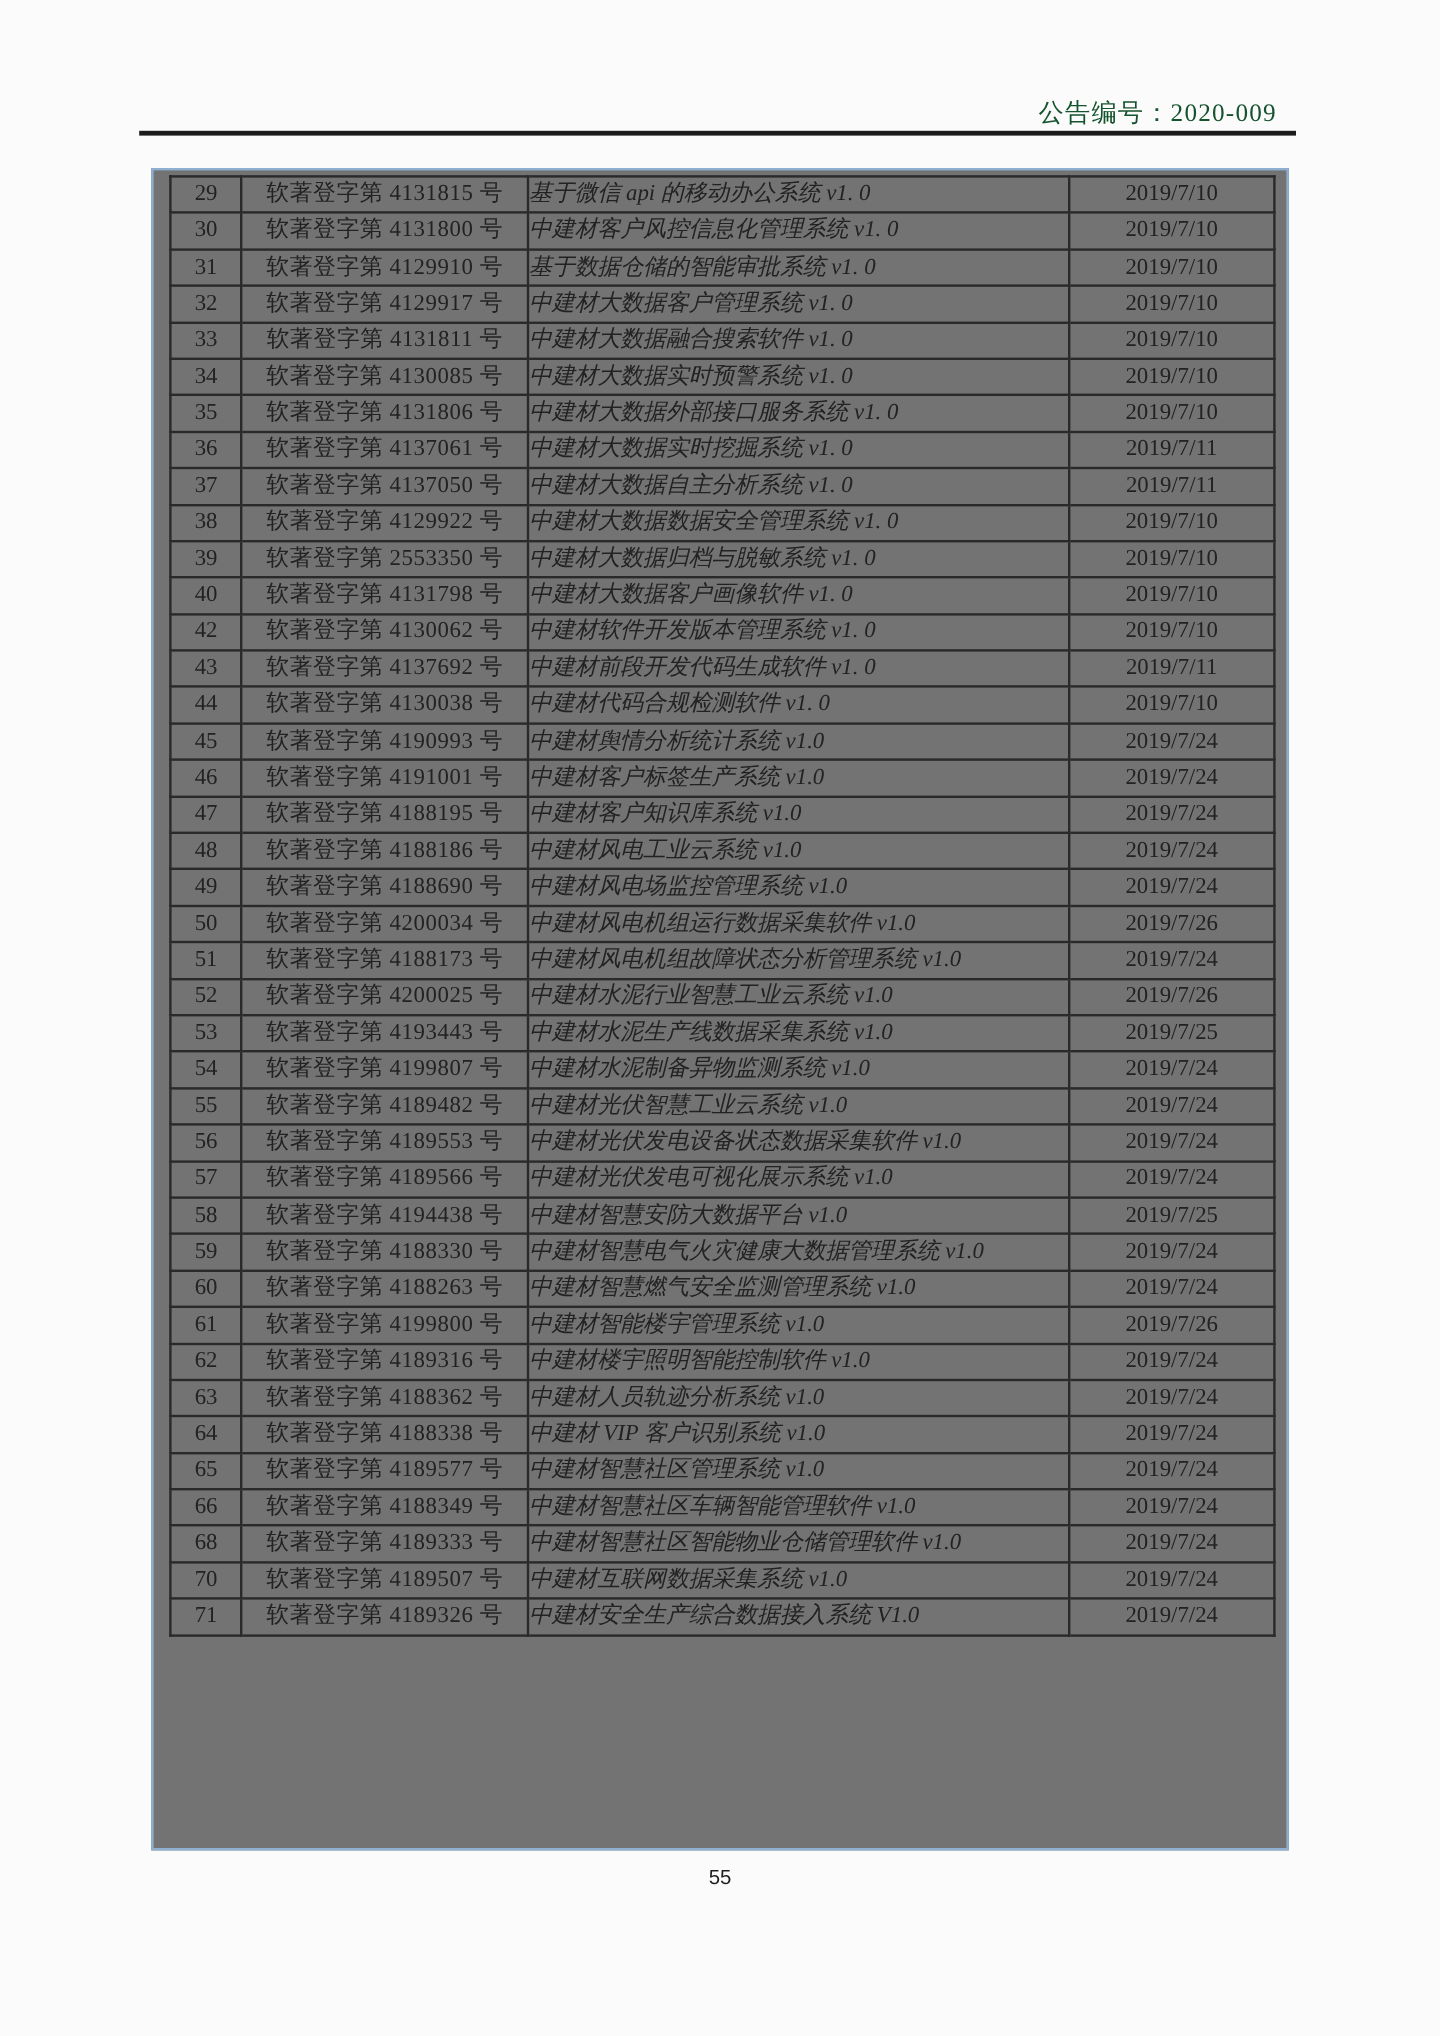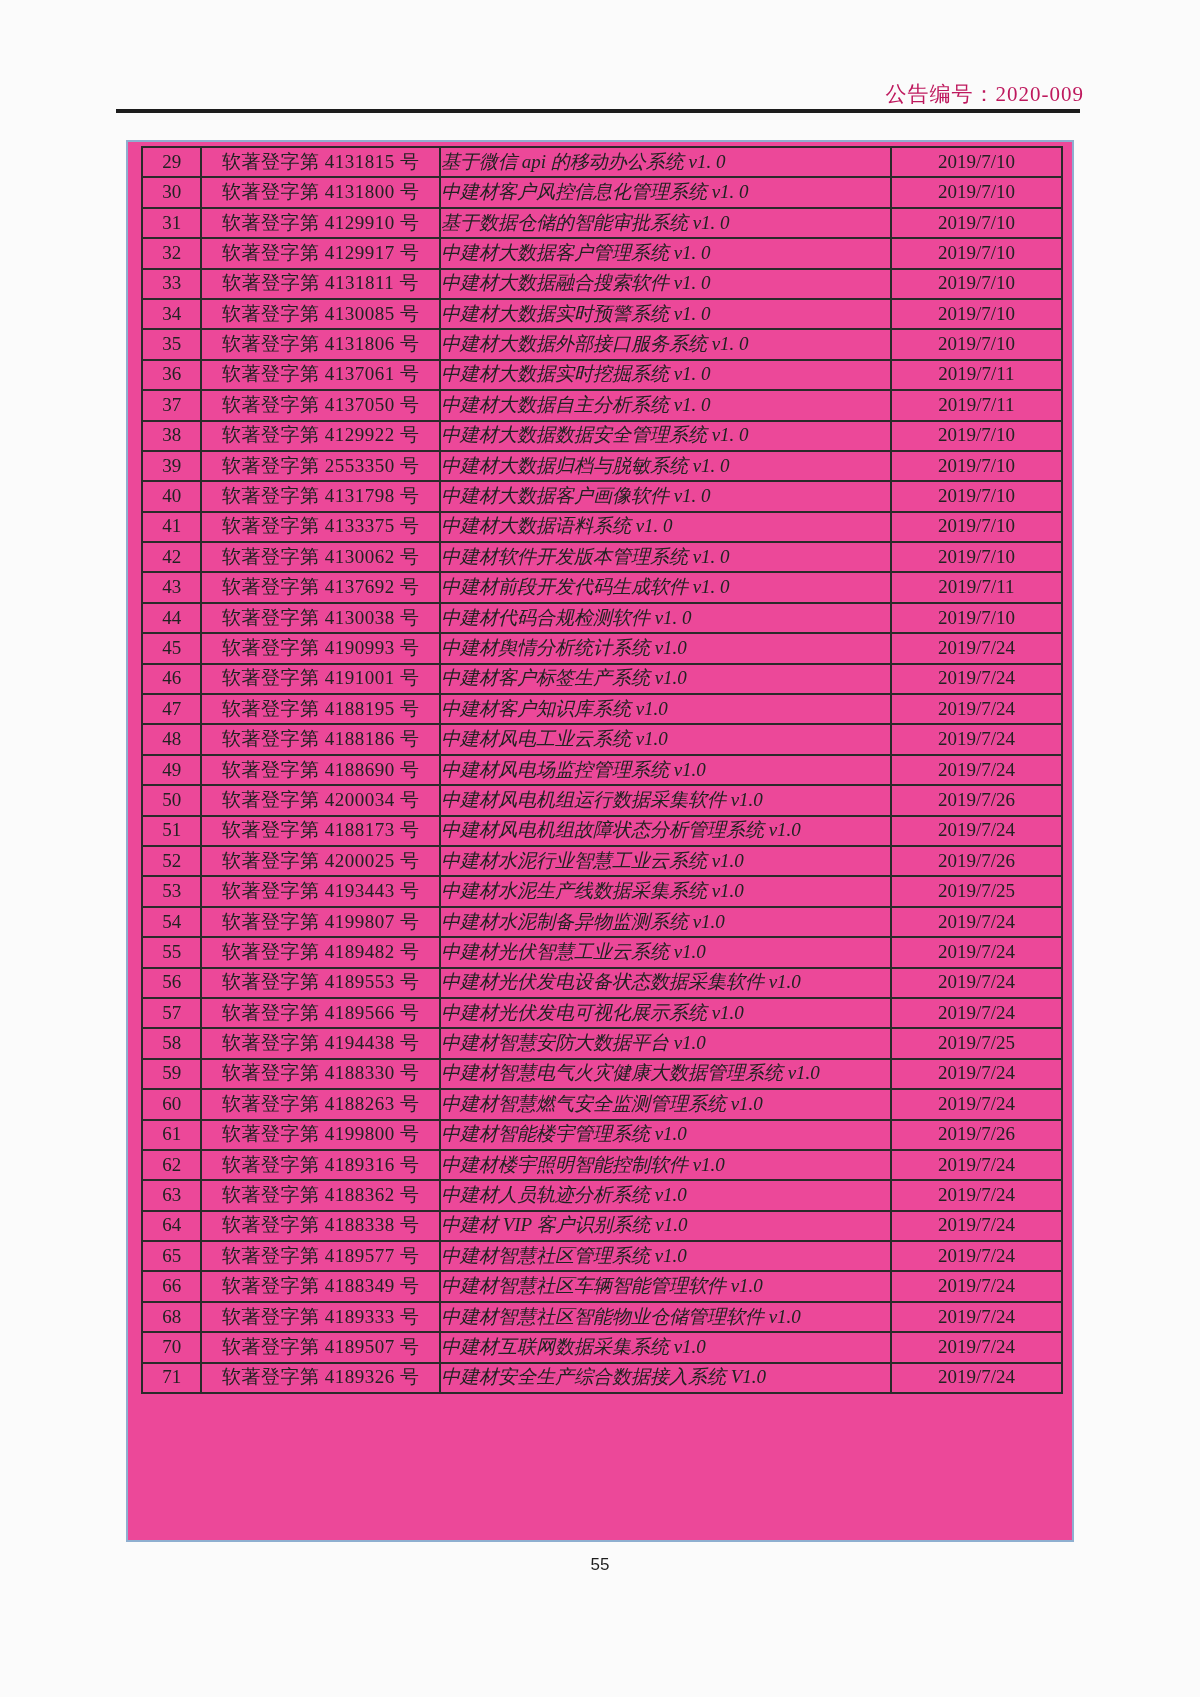--- a/index.html
+++ b/index.html
@@ -7,38 +7,38 @@
     width:1200px;height:1697px;
     background:#fbfbfb;
     font-family:"Liberation Serif","DejaVu Serif",serif;
     color:#1f1f1f;
     position:relative;
     overflow:hidden;
   }
   .page{position:absolute;inset:0;}
   .header-note{
     position:absolute;
-    top:80px;right:116px;
+    top:80px;right:136px;
     font-size:21px;
     letter-spacing:1px;
-    color:#be185d;
+    color:#14532d;
   }
   .header-rule{
     position:absolute;
     left:116px;top:109px;
     width:964px;height:4px;
     background:#1c1c1c;
   }
   .table-frame{
     position:absolute;
     left:126px;top:140px;
     width:948px;height:1402px;
     border:2px solid #8fafd0;
     box-sizing:border-box;
-    background:#ec4899;
+    background:#737373;
   }
   table.reg-table{
     border-collapse:collapse;
     table-layout:fixed;
     margin-left:13px;
     margin-top:4px;
     width:922px;
   }
   table.reg-table td{
     border:2px solid #2a2a2a;
@@ -142,26 +142,20 @@
             <td class="c-name">中建材大数据归档与脱敏系统 v1. 0</td>
             <td class="c-date">2019/7/10</td>
           </tr>
           <tr>
             <td class="c-no">40</td>
             <td class="c-reg">软著登字第 4131798 号</td>
             <td class="c-name">中建材大数据客户画像软件 v1. 0</td>
             <td class="c-date">2019/7/10</td>
           </tr>
           <tr>
-            <td class="c-no">41</td>
-            <td class="c-reg">软著登字第 4133375 号</td>
-            <td class="c-name">中建材大数据语料系统 v1. 0</td>
-            <td class="c-date">2019/7/10</td>
-          </tr>
-          <tr>
             <td class="c-no">42</td>
             <td class="c-reg">软著登字第 4130062 号</td>
             <td class="c-name">中建材软件开发版本管理系统 v1. 0</td>
             <td class="c-date">2019/7/10</td>
           </tr>
           <tr>
             <td class="c-no">43</td>
             <td class="c-reg">软著登字第 4137692 号</td>
             <td class="c-name">中建材前段开发代码生成软件 v1. 0</td>
             <td class="c-date">2019/7/11</td>

